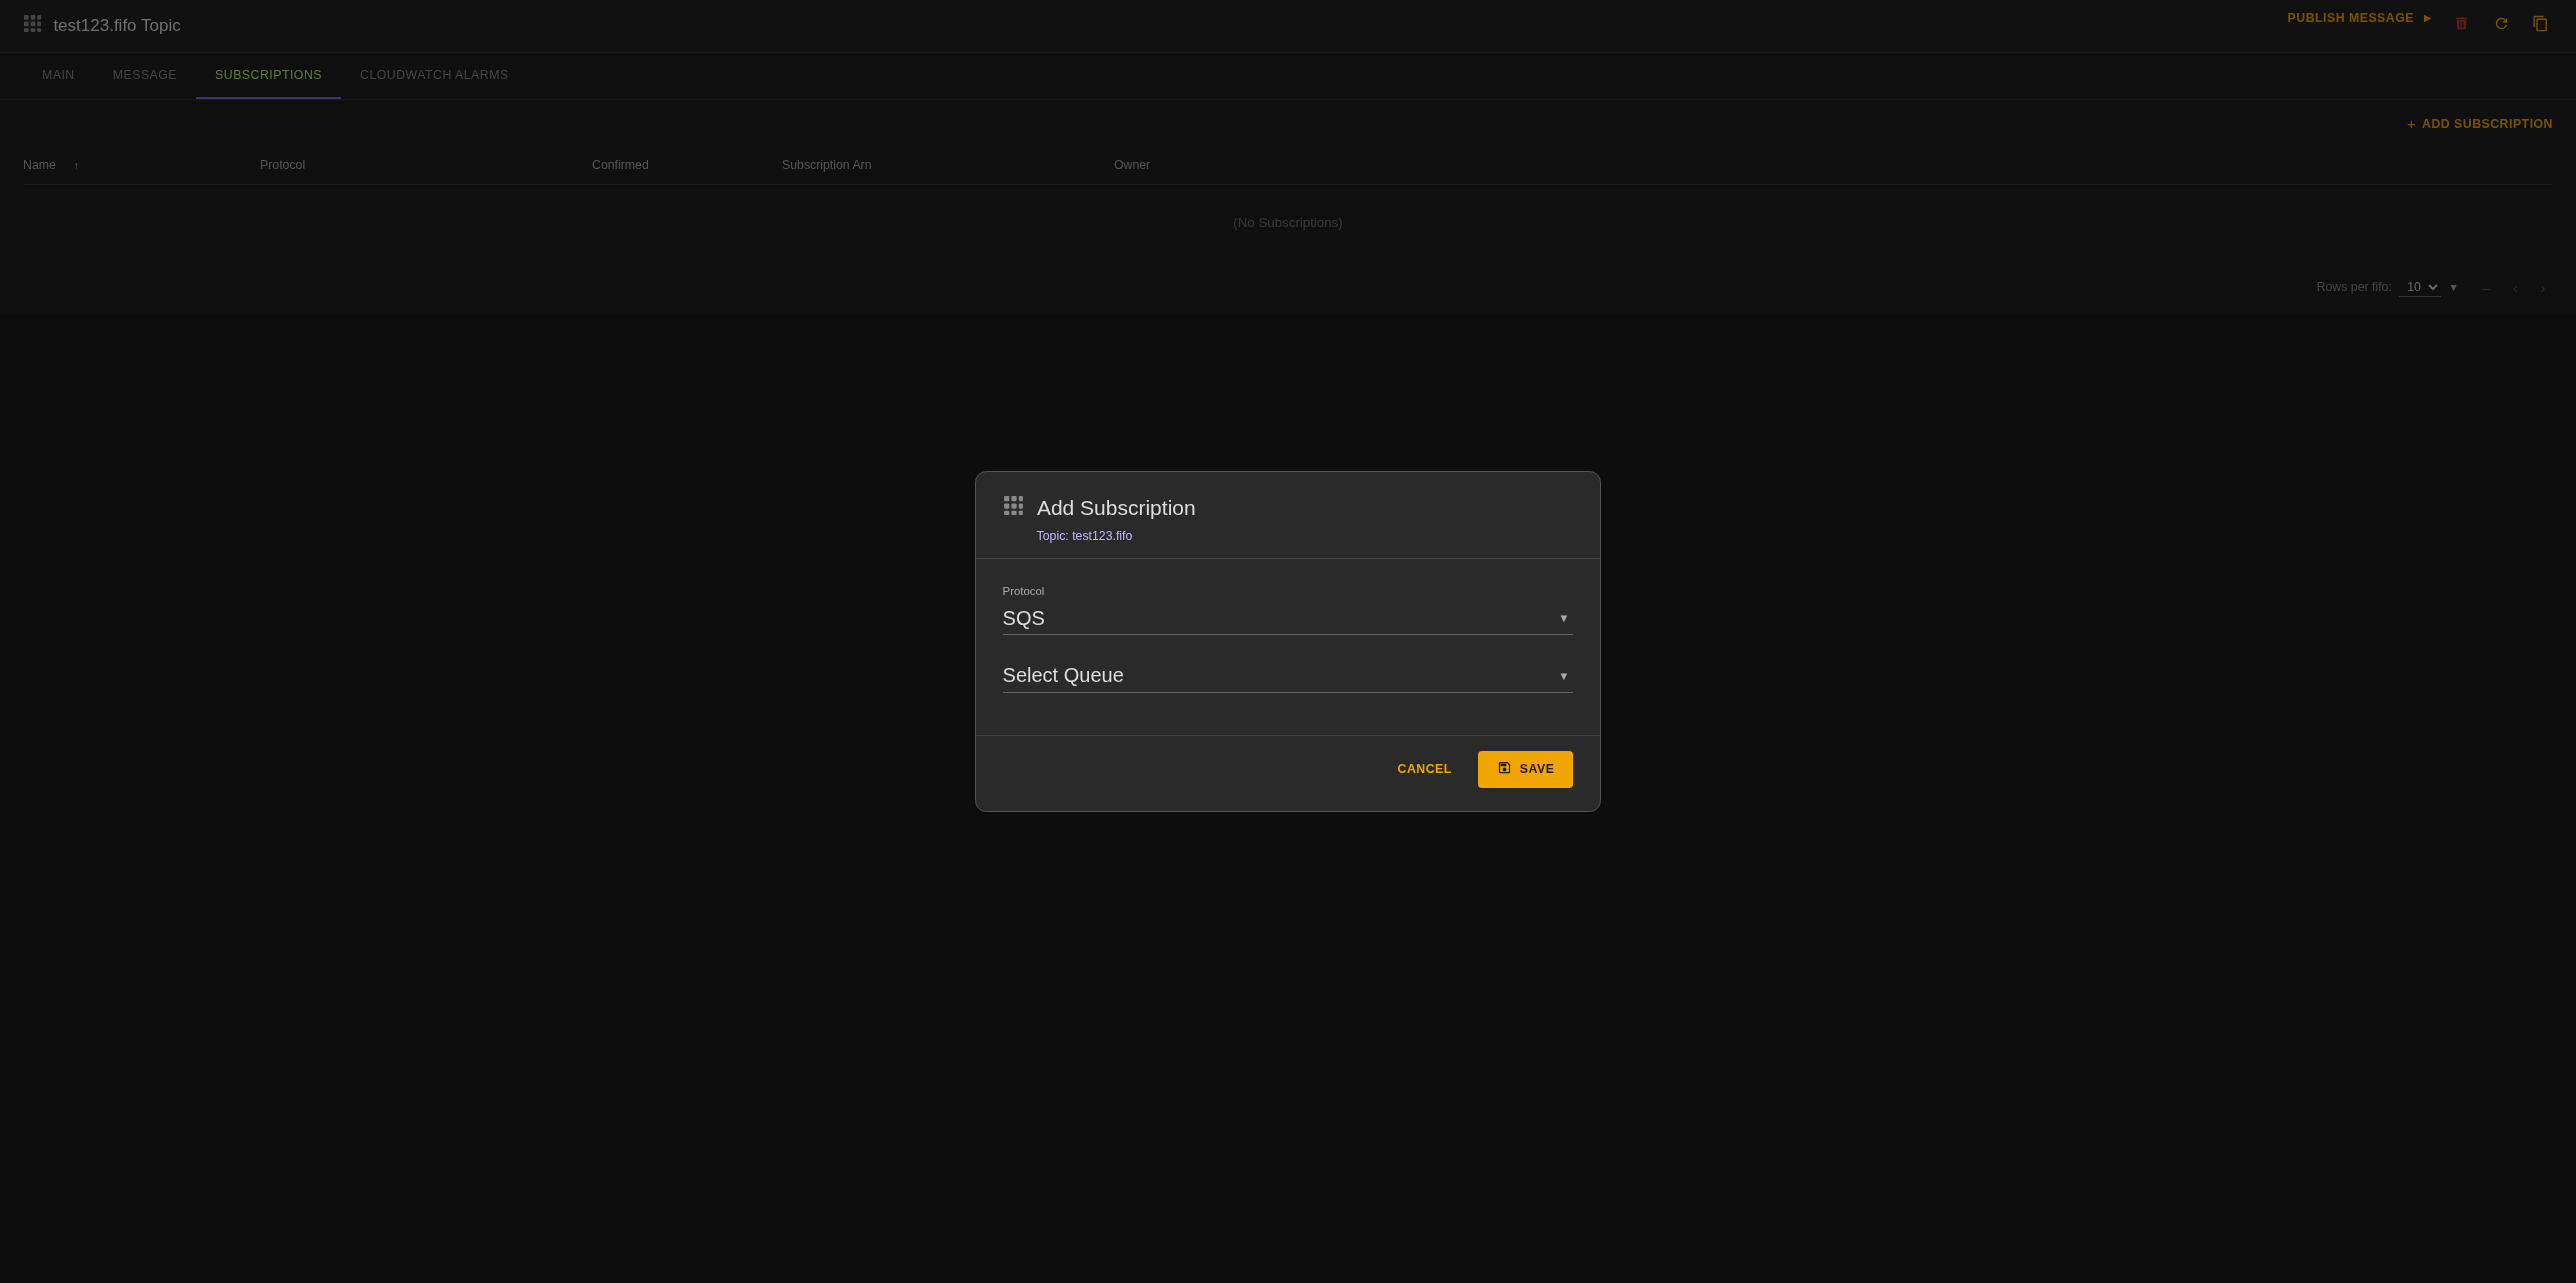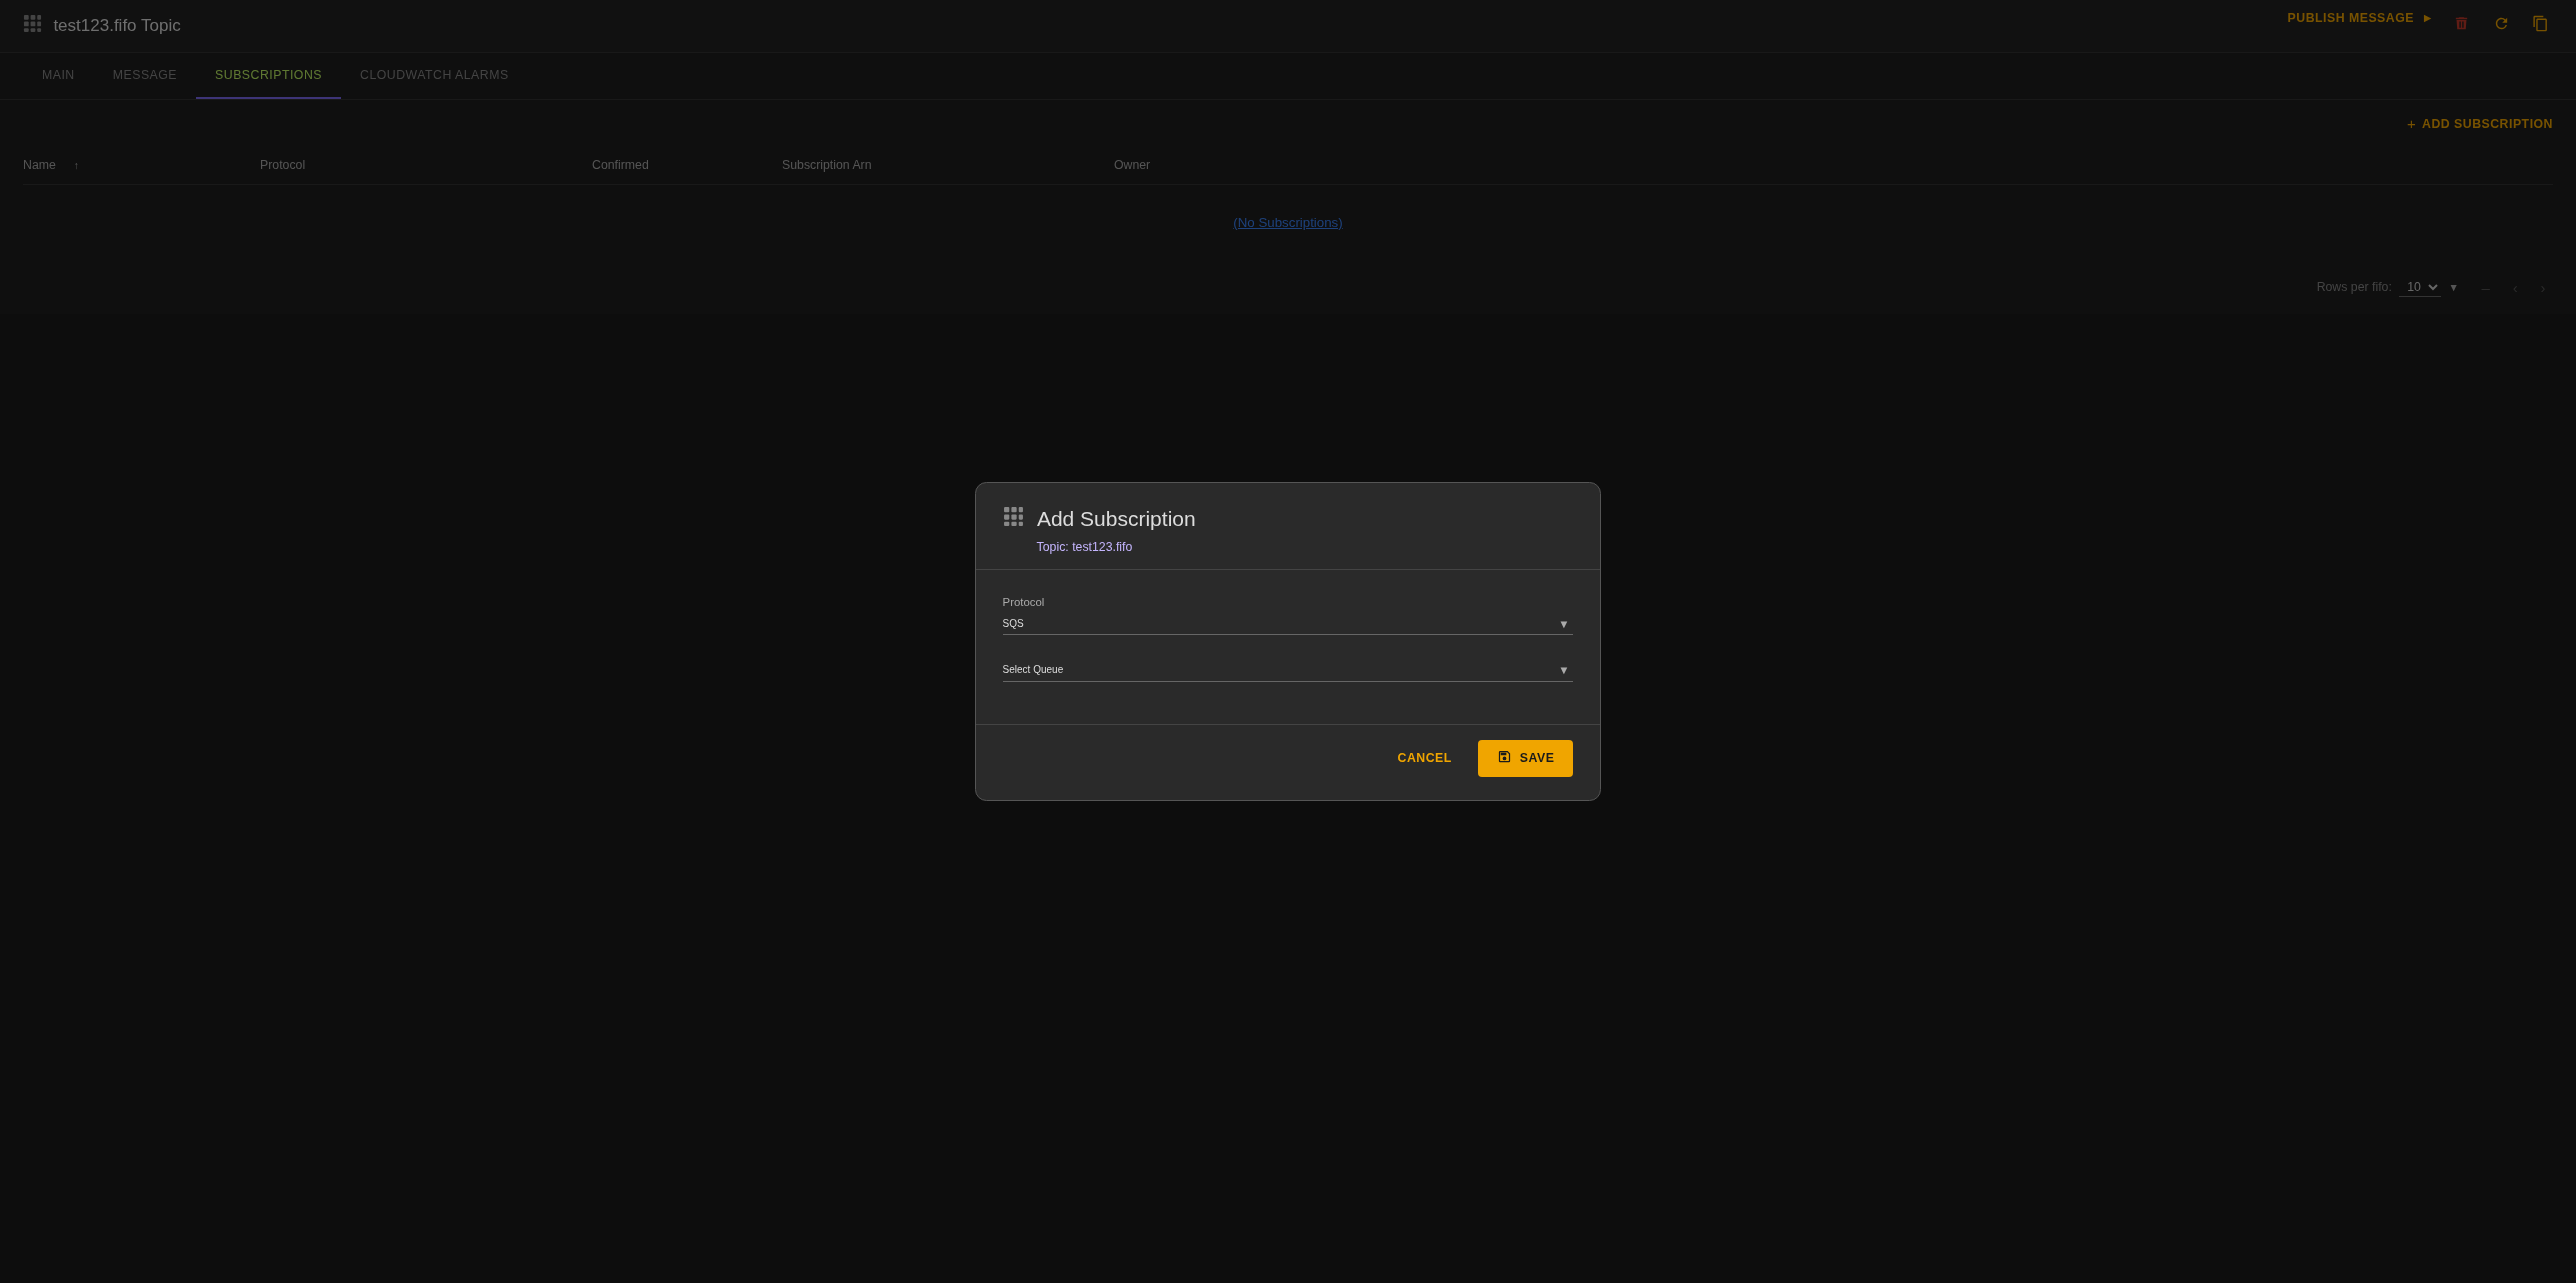--- a/index.html
+++ b/index.html
@@ -115,23 +115,22 @@
       font-size: 12.3px;
     }
     .table-header-cell {
       display: flex;
       align-items: center;
       gap: 18px;
     }
     .table-body {
       padding: 30px 0;
       text-align: center;
-      color: #3b82f6;
+      color: #737373;
       font-size: 13.3px;
-      text-decoration: underline;
     }
 
     
     .pagination {
       display: flex;
       justify-content: flex-end;
       align-items: center;
       padding: 15px 23px;
       gap: 15px;
       background: #1e1e1e;
@@ -223,21 +222,21 @@
     }
     .form-select-wrapper {
       position: relative;
     }
     .form-select {
       width: 100%;
       background: transparent;
       border: none;
       border-bottom: 0.9px solid #666;
       color: #ddd;
-      font-size: 10px;
+      font-size: 20px;
       padding: 5.7px 28.5px 5.7px 0;
       cursor: pointer;
       appearance: none;
       -webkit-appearance: none;
       outline: none;
     }
     .form-select option {
       background: #2a2a2a;
       color: #ddd;
     }

